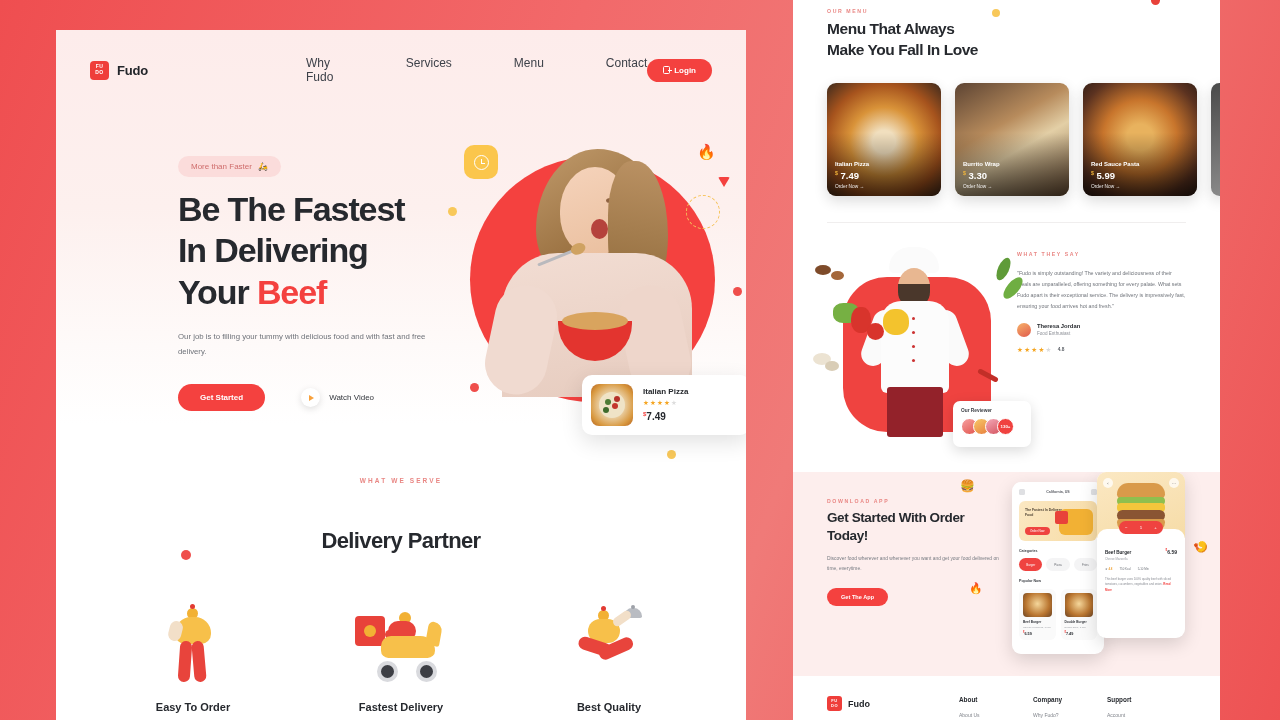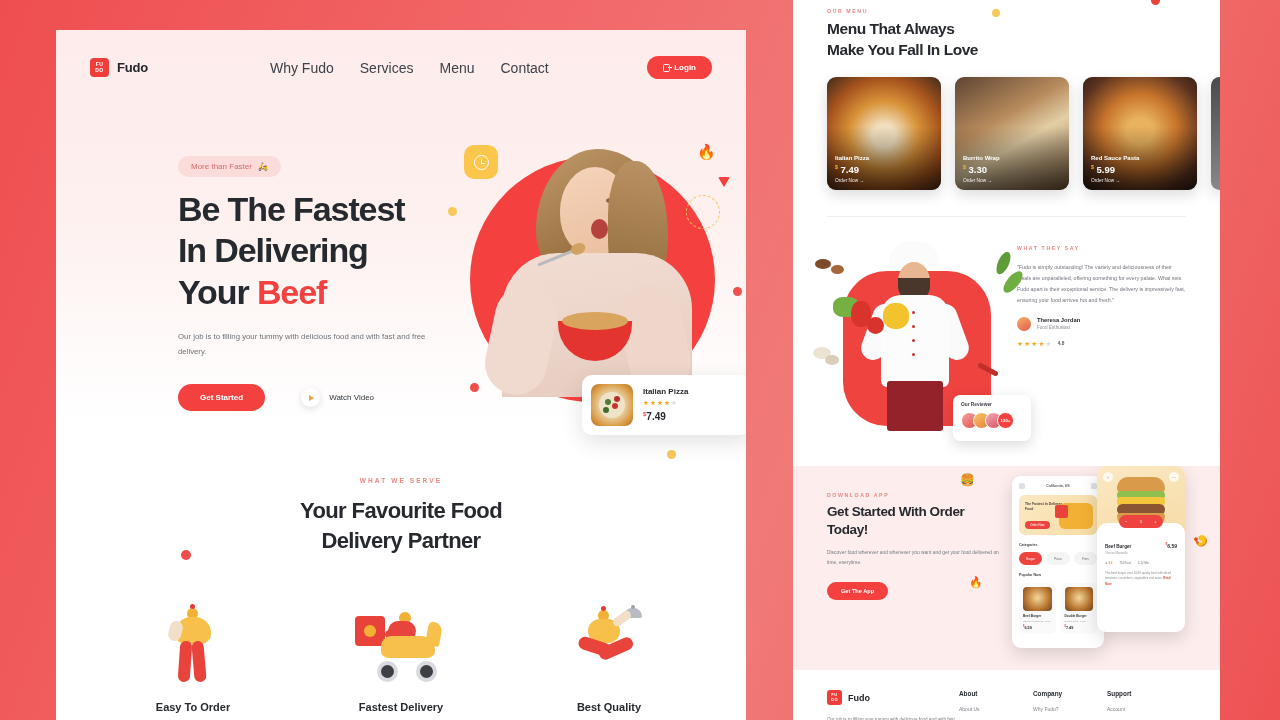--- a/index.html
+++ b/index.html
@@ -23,21 +23,21 @@
   
   .nav{ display:flex; align-items:center; padding:26px 34px 0 34px; }
   .brand{ display:flex; align-items:center; gap:8px; }
   .logo-mark{
     width:19px;height:19px;background:#ef3e3a;border-radius:4px;
     display:flex;flex-direction:column;align-items:center;justify-content:center;
     color:#fff;font-size:5px;font-weight:700;line-height:1.15;letter-spacing:.5px;
   }
   .brand-name{ font-size:13px;font-weight:700;color:#22252a;letter-spacing:-.2px;}
   .nav-links{ display:flex; gap:26px; margin-left:122px; }
-  .nav-links a{ font-size:14px;color:#3d4149;text-decoration:none;font-weight:500;}
+  .nav-links a{ font-size:12px;color:#3d4149;text-decoration:none;font-weight:500;margin-left:36px;}
   .login-btn{
     margin-left:auto;background:#f4413f;color:#fff;border:none;border-radius:20px;
     padding:7px 16px;font-size:8px;font-weight:600;display:flex;align-items:center;gap:4px;
     font-family:inherit;cursor:pointer;
   }
   .login-ic{ width:7px;height:8px;border:1.1px solid #fff;border-radius:1.5px;position:relative;}
   .login-ic:after{content:"";position:absolute;right:-3px;top:2.5px;width:4px;height:1.1px;background:#fff;}
 
   
   .hero-left{ position:absolute; left:122px; top:125px; width:300px; z-index:4;}
@@ -166,21 +166,21 @@
   .fig2 .legB{position:absolute;left:22px;top:34px;width:36px;height:13px;border-radius:7px;background:#e8443c;transform:rotate(-24deg);}
   .fig2 .arm{position:absolute;left:36px;top:6px;width:20px;height:9px;border-radius:5px;background:#f2dfc8;transform:rotate(-36deg);}
   .cloche{position:absolute;left:48px;top:0px;width:18px;height:10px;border-radius:9px 9px 2px 2px;background:#b9bcc2;}
   .cloche:after{content:"";position:absolute;left:7px;top:-3px;width:4px;height:4px;border-radius:50%;background:#9ea1a8;}
 
   
   #right-panel{
     position:absolute; left:793px; top:0; width:427px; height:720px;
     background:#fff; overflow:hidden;
   }
-  .rp-pad{padding:0 34px;}
+  .rp-pad{padding:6px 34px;}
   .r-eyebrow{font-size:5.2px;letter-spacing:1.6px;color:#e98784;font-weight:700;}
   h2.r-title{margin-top:5px;font-size:15.5px;line-height:1.33;font-weight:800;color:#26292e;letter-spacing:-.45px;}
   .dotsm{position:absolute;border-radius:50%;}
   .rd-y{left:199px;top:9px;width:8px;height:8px;background:#f8c85a;}
   .rd-r{left:358px;top:-4px;width:9px;height:9px;background:#e8423a;}
 
   .menu-row{display:flex;gap:14px;margin-top:17px;padding-left:34px;}
   .mcard{
     width:114px;height:113px;border-radius:9px;position:relative;overflow:hidden;flex:none;
     box-shadow:0 5px 14px rgba(0,0,0,.14);
@@ -397,21 +397,21 @@
         </div>
       </div>
     </div>
   </div>
 
   <div class="serve">
     <span class="sv-dot-r"></span>
     <span class="sv-dot-y"></span>
     <div class="eyebrow">WHAT WE SERVE</div>
     <h2 class="serve-title">
-      <span>Your Favourite Food</span><br>
+      <br>
       <span>Delivery Partner</span>
     </h2>
 
     <div class="features">
       <div class="feat">
         <div class="feat-art">
           <div class="fig">
               <span class="head"></span>
               <span class="torso"></span>
               <span class="army"></span>

